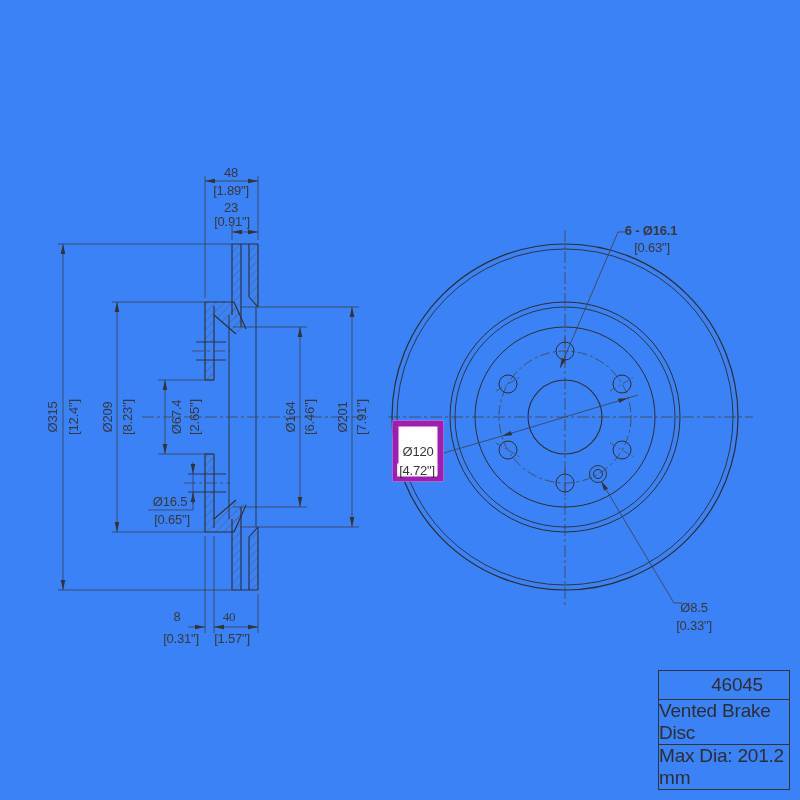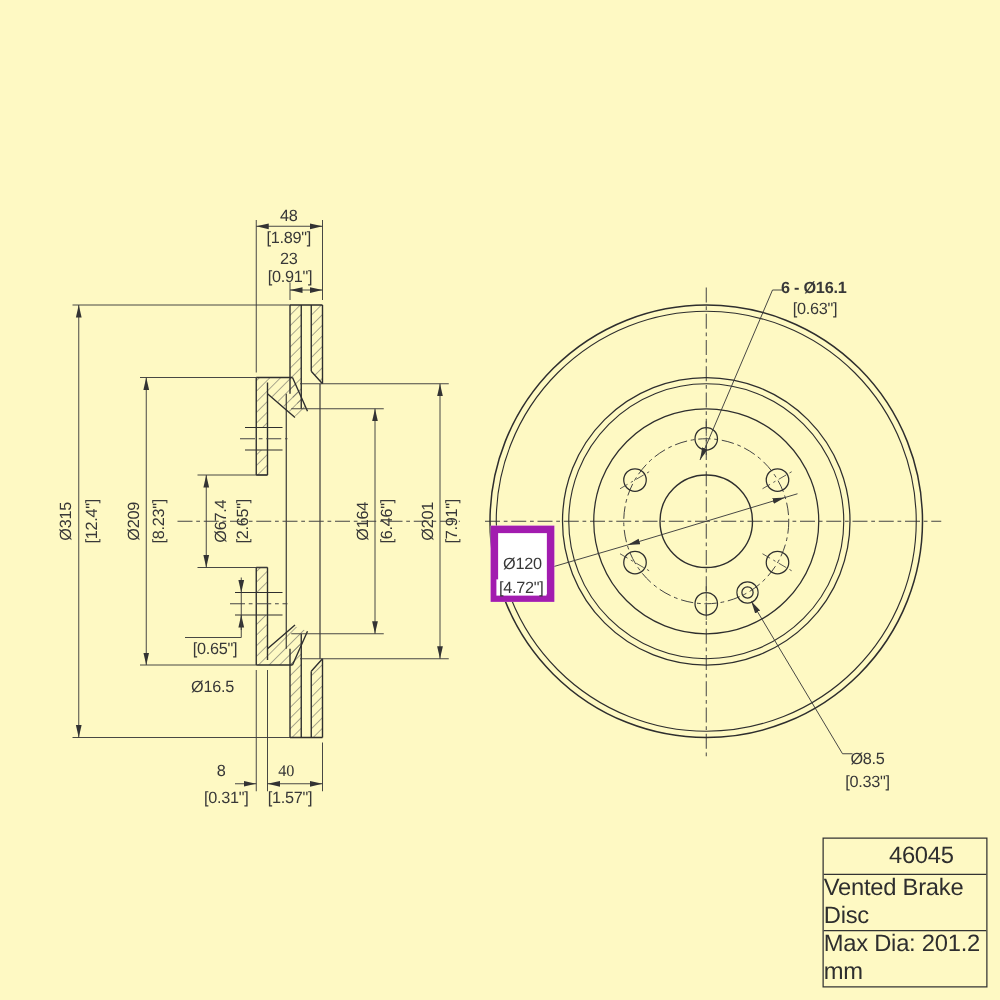--- a/index.html
+++ b/index.html
@@ -1,16 +1,16 @@
 <!DOCTYPE html>
 <html><head>
 <meta charset="utf-8">
 <style>
   html,body{margin:0;padding:0;background:#fff;}
-  .canvas{position:relative;width:800px;height:800px;background:#fef9c3;overflow:hidden;
+  .canvas{position:relative;width:800px;height:800px;background:#3b82f6;overflow:hidden;
           font-family:"Liberation Sans", sans-serif;}
   svg{position:absolute;left:0;top:0;}
   .lbl{position:absolute;font-size:13px;letter-spacing:-0.2px;color:#383838;
        white-space:nowrap;transform:translate(-50%,-50%);line-height:1;}
   .lbl.rot{transform:translate(-50%,-50%) rotate(-90deg);}
   .lbl.boxed{border:6px solid #a21caf;padding:18px 4px;background:#fff;}
   .lbl.bg{background:#fff;padding:0 2px;}
   .titleblock{position:absolute;left:658px;top:670px;width:130px;height:118px;
               border:1.2px solid #333;display:flex;flex-direction:column;}
   .tb-row{flex:1;display:flex;align-items:center;justify-content:center;
@@ -153,21 +153,21 @@
 <div class="lbl rot" style="left:73px;top:417px;">[12.4"]</div>
 <div class="lbl rot" style="left:107px;top:417px;">Ø209</div>
 <div class="lbl rot" style="left:127px;top:417px;">[8.23"]</div>
 <div class="lbl rot" style="left:176px;top:417px;">Ø67.4</div>
 <div class="lbl rot" style="left:194px;top:417px;">[2.65"]</div>
 <div class="lbl rot" style="left:290px;top:417px;">Ø164</div>
 <div class="lbl rot" style="left:309px;top:417px;">[6.46"]</div>
 <div class="lbl rot" style="left:342px;top:417px;">Ø201</div>
 <div class="lbl rot" style="left:361px;top:417px;">[7.91"]</div>
 
-<div class="lbl" style="left:170px;top:501px;margin-top:48px;">Ø16.5</div>
+<div class="lbl" style="left:170px;top:501px;">Ø16.5</div>
 <div class="lbl" style="left:172px;top:519px;">[0.65"]</div>
 
 <div class="lbl" style="left:177px;top:616px;">8</div>
 <div class="lbl" style="left:181px;top:638px;">[0.31"]</div>
 <div class="lbl" style="left:229px;top:616px;font-family:Liberation Serif, serif;">40</div>
 <div class="lbl" style="left:232px;top:638px;">[1.57"]</div>
 
 <div class="lbl" style="left:651px;top:230px;font-weight:bold;">6 - Ø16.1</div>
 <div class="lbl" style="left:652px;top:247px;">[0.63"]</div>
 

